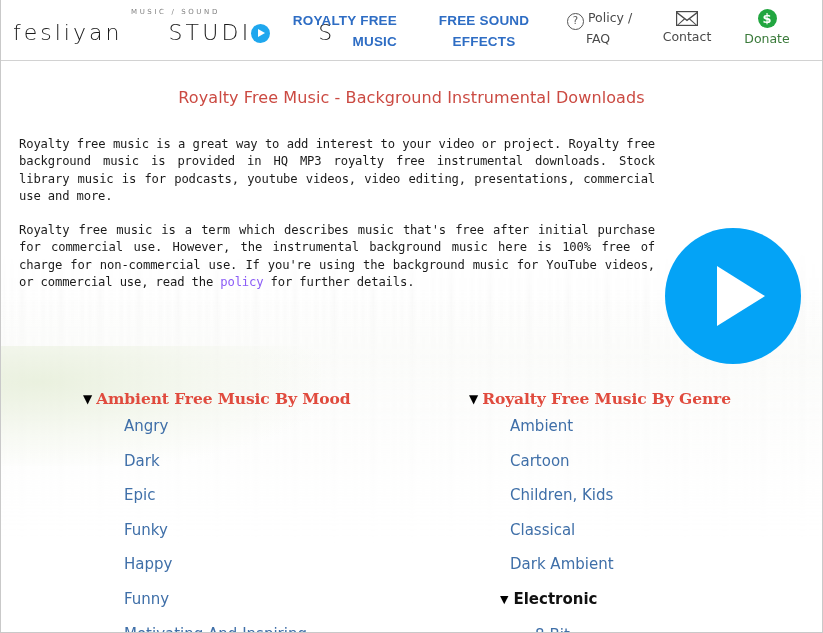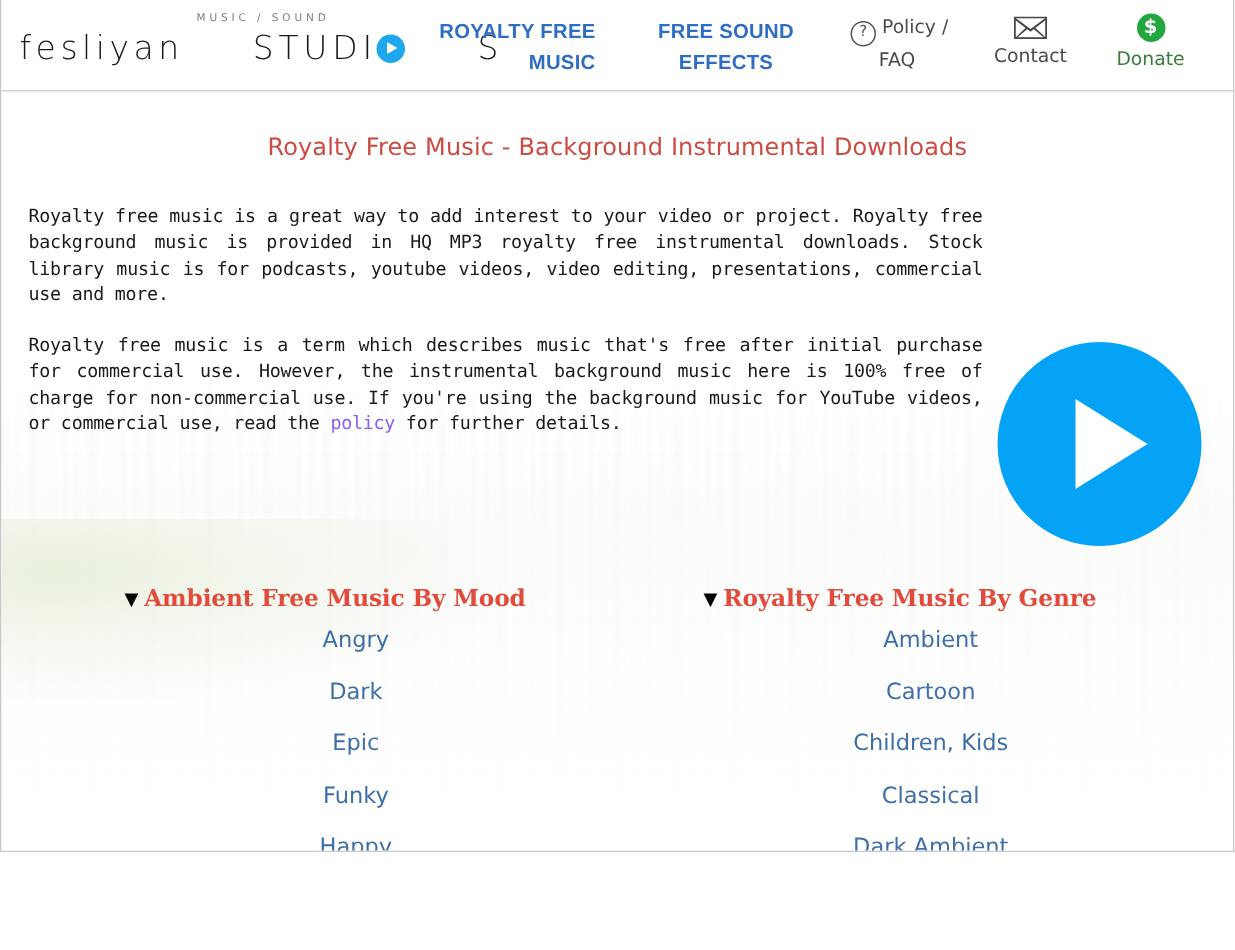--- a/index.html
+++ b/index.html
@@ -11,21 +11,21 @@
     width: 823px;
     height: 633px;
     overflow: hidden;
     font-family: "DejaVu Sans", sans-serif;
     -webkit-font-smoothing: antialiased;
   }
 
   .page {
     position: relative;
     width: 823px;
-    height: 568px;
+    height: 633px;
     box-sizing: border-box;
     border-left: 1px solid #c9c9c9;
     border-right: 1px solid #c9c9c9;
     border-bottom: 1px solid #c9c9c9;
     background: #ffffff;
     overflow: hidden;
   }
 
   
   .header {
@@ -285,21 +285,20 @@
   }
 
   .col ul {
     list-style: none;
     margin: 0;
     padding: 0;
   }
   .col li {
     line-height: 34.6px;
     white-space: nowrap;
-    text-align: center;
   }
   .col li.item {
     padding-left: 41px;
   }
   .col li.item a {
     font-family: "DejaVu Sans", sans-serif;
     font-size: 15px;
     color: #3F6FA8;
     text-decoration: none;
     cursor: pointer;

